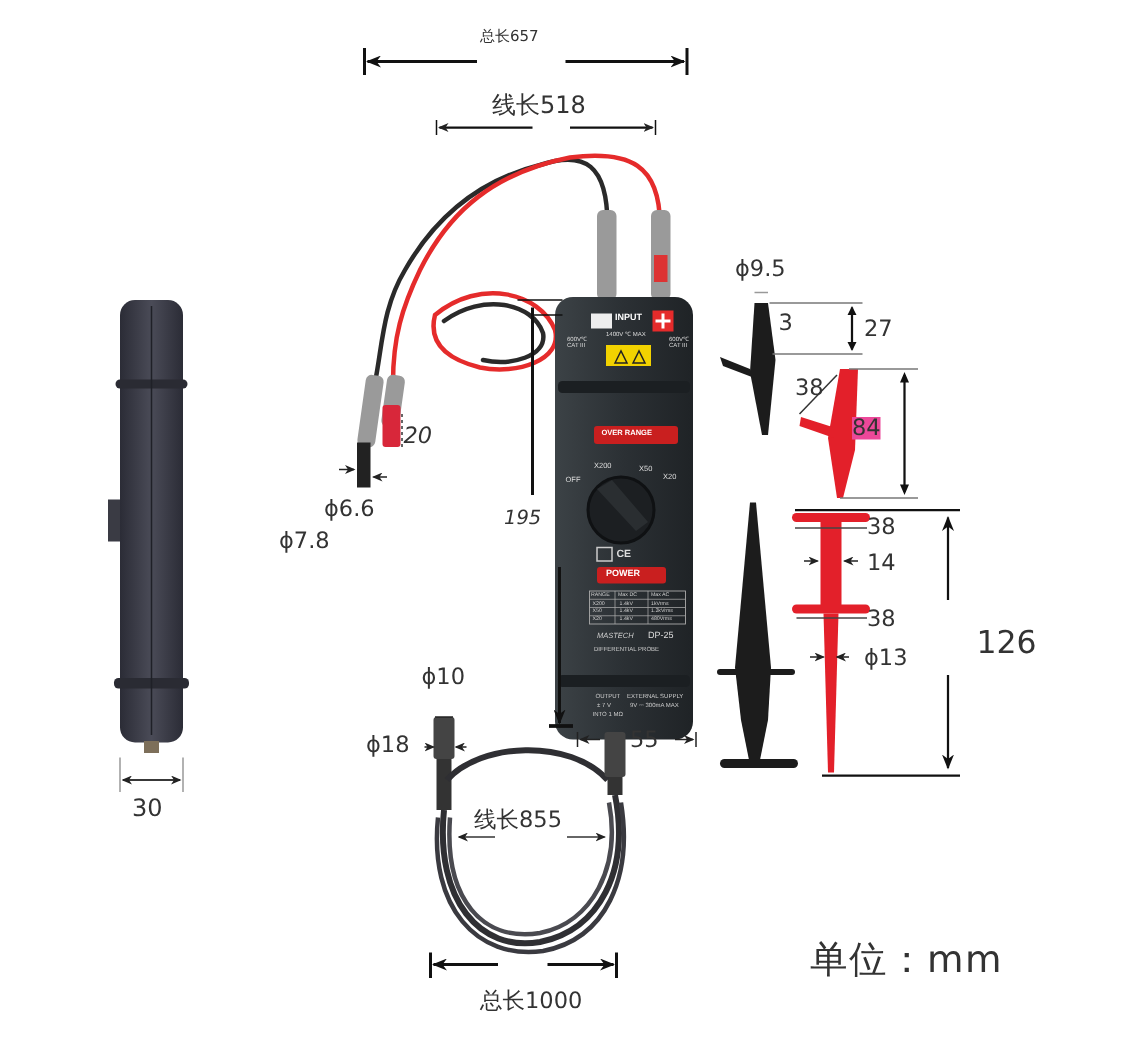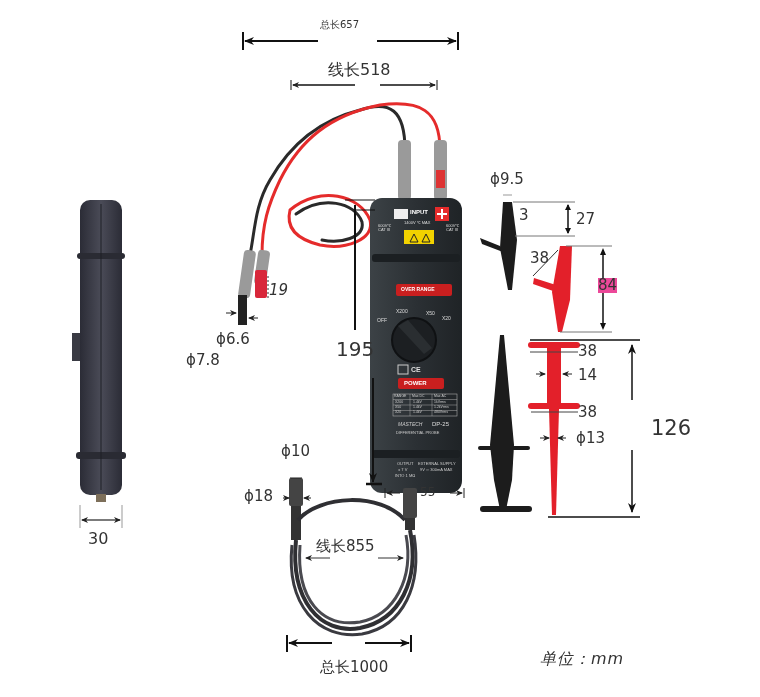--- a/index.html
+++ b/index.html
@@ -190,46 +190,46 @@
     <line x1="536" y1="374" x2="545" y2="374" stroke="#222" stroke-width="1" marker-end="url(#ahs)"></line>
     <line x1="572" y1="374" x2="563" y2="374" stroke="#222" stroke-width="1" marker-end="url(#ahs)"></line>
     <line x1="540" y1="438" x2="549" y2="438" stroke="#222" stroke-width="1" marker-end="url(#ahs)"></line>
     <line x1="566" y1="438" x2="558" y2="438" stroke="#222" stroke-width="1" marker-end="url(#ahs)"></line>
   </g>
 </svg>
 
 <div class="lbl" style="left:320px;top:20px;font-size:10px;">总长657</div>
 <div class="lbl" style="left:328px;top:62px;font-size:16px;">线长518</div>
 
-<div class="lbl" style="left:336px;top:339px;font-size:20px;">195</div>
-<div class="lbl" style="left:420px;top:486px;font-size:12px;">55</div>
+<div class="lbl" style="left:336px;top:339px;font-size:13px;font-style:italic;">195</div>
+<div class="lbl" style="left:420px;top:486px;font-size:15px;">55</div>
 <div class="lbl" style="left:88px;top:531px;font-size:16px;">30</div>
 
 <div class="lbl" style="left:186px;top:305px;margin-top:48px;">ϕ7.8</div>
 <div class="lbl" style="left:216px;top:332px;">ϕ6.6</div>
-<div class="lbl" style="left:269px;top:283px;font-style:italic;">19</div>
+<div class="lbl" style="left:269px;top:283px;font-style:italic;">20</div>
 
 <div class="lbl" style="left:281px;top:444px;">ϕ10</div>
 <div class="lbl" style="left:244px;top:489px;">ϕ18</div>
 <div class="lbl" style="left:316px;top:539px;">线长855</div>
 <div class="lbl" style="left:320px;top:660px;">总长1000</div>
 
 <div class="lbl" style="left:490px;top:172px;">ϕ9.5</div>
 <div class="lbl" style="left:519px;top:208px;">3</div>
 <div class="lbl" style="left:576px;top:212px;">27</div>
 <div class="lbl" style="left:530px;top:251px;">38</div>
-<div class="lbl" style="left:598px;top:278px;background:#ec4899;">84</div>
+<div class="lbl" style="left:568px;top:278px;background:#ec4899;">84</div>
 
 <div class="lbl" style="left:578px;top:344px;">38</div>
 <div class="lbl" style="left:578px;top:368px;">14</div>
 <div class="lbl" style="left:578px;top:405px;">38</div>
 <div class="lbl" style="left:576px;top:431px;text-align:right;">ϕ13</div>
 <div class="lbl" style="left:616px;top:418px;font-size:21px;margin-left:35px;">126</div>
 
-<div class="lbl" style="left:540px;top:651px;font-size:16px;letter-spacing:1px;font-style:italic;">单位：mm</div>
+<div class="lbl" style="left:540px;top:627px;font-size:25px;letter-spacing:1px;">单位：mm</div>
 
 <div class="lbl probe-text" style="left:410px;top:209px;font-size:6px;color:#fff;font-weight:bold;">INPUT</div>
 <div class="lbl probe-text" style="left:404px;top:221px;font-size:4px;color:#ddd;">1400V ℃ MAX</div>
 <div class="lbl probe-text" style="left:378px;top:224px;font-size:4px;color:#ddd;width:16px;white-space:normal;">600V℃ CAT III</div>
 <div class="lbl probe-text" style="left:446px;top:224px;font-size:4px;color:#ddd;width:16px;white-space:normal;">600V℃ CAT III</div>
 <div class="lbl probe-text" style="left:401px;top:287px;font-size:5px;color:#fff;font-weight:bold;">OVER RANGE</div>
 
 <div class="lbl probe-text" style="left:377px;top:318px;font-size:5px;color:#ddd;">OFF</div>
 <div class="lbl probe-text" style="left:396px;top:309px;font-size:5px;color:#ddd;">X200</div>
 <div class="lbl probe-text" style="left:426px;top:311px;font-size:5px;color:#ddd;">X50</div>

